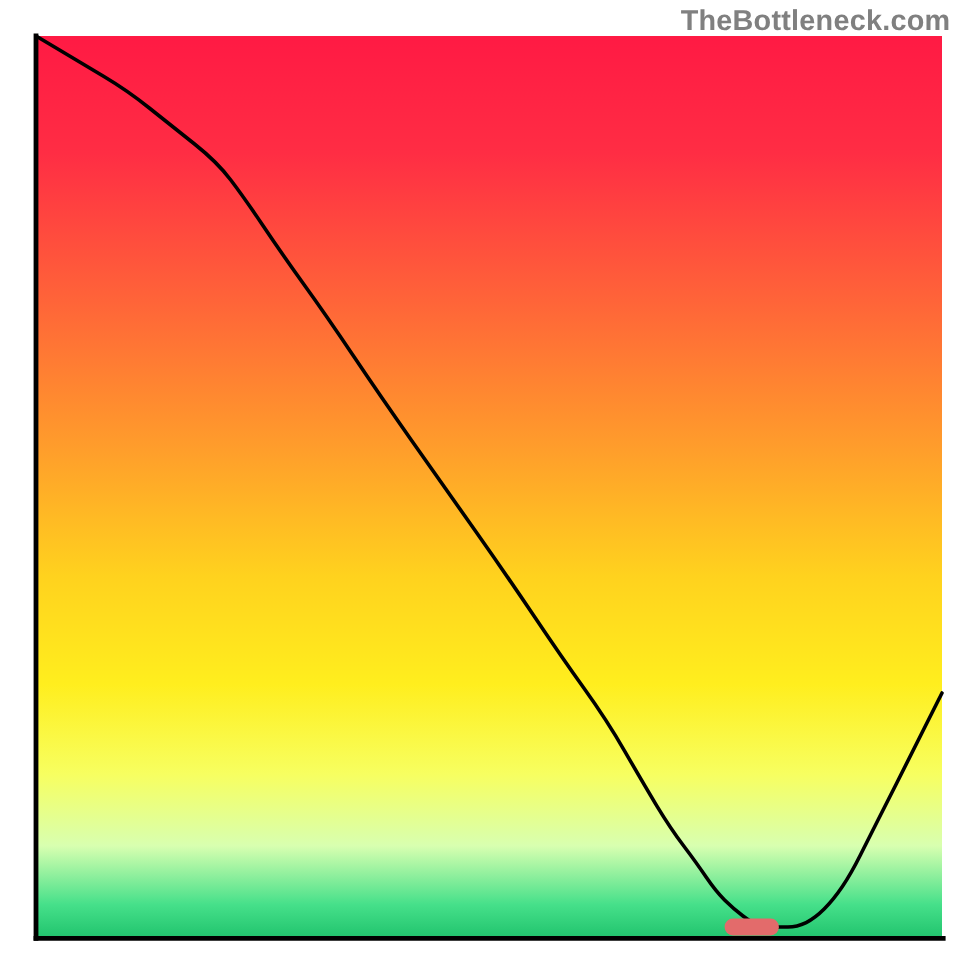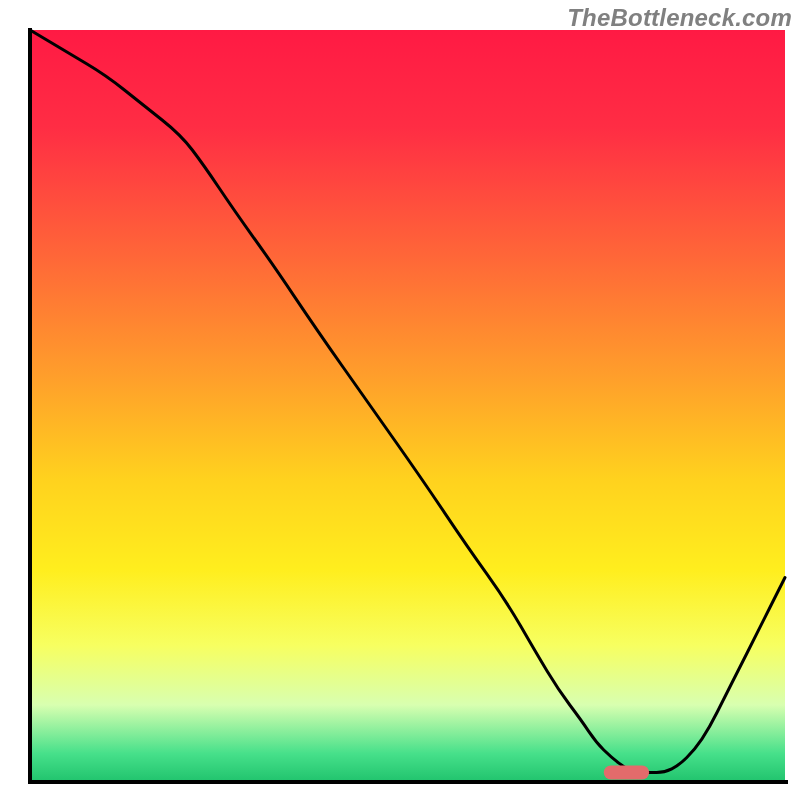--- a/index.html
+++ b/index.html
@@ -8,21 +8,20 @@
     width: 800px;
     height: 800px;
     background: #ffffff;
     font-family: Arial, Helvetica, sans-serif;
     overflow: hidden;
   }
   .wrap {
     position: relative;
     width: 800px;
     height: 800px;
-    font-style: italic;
   }
   .attribution {
     position: absolute;
     top: 4px;
     right: 8px;
     font-size: 24px;
     font-weight: 600;
     color: #808080;
     letter-spacing: 0.2px;
   }

